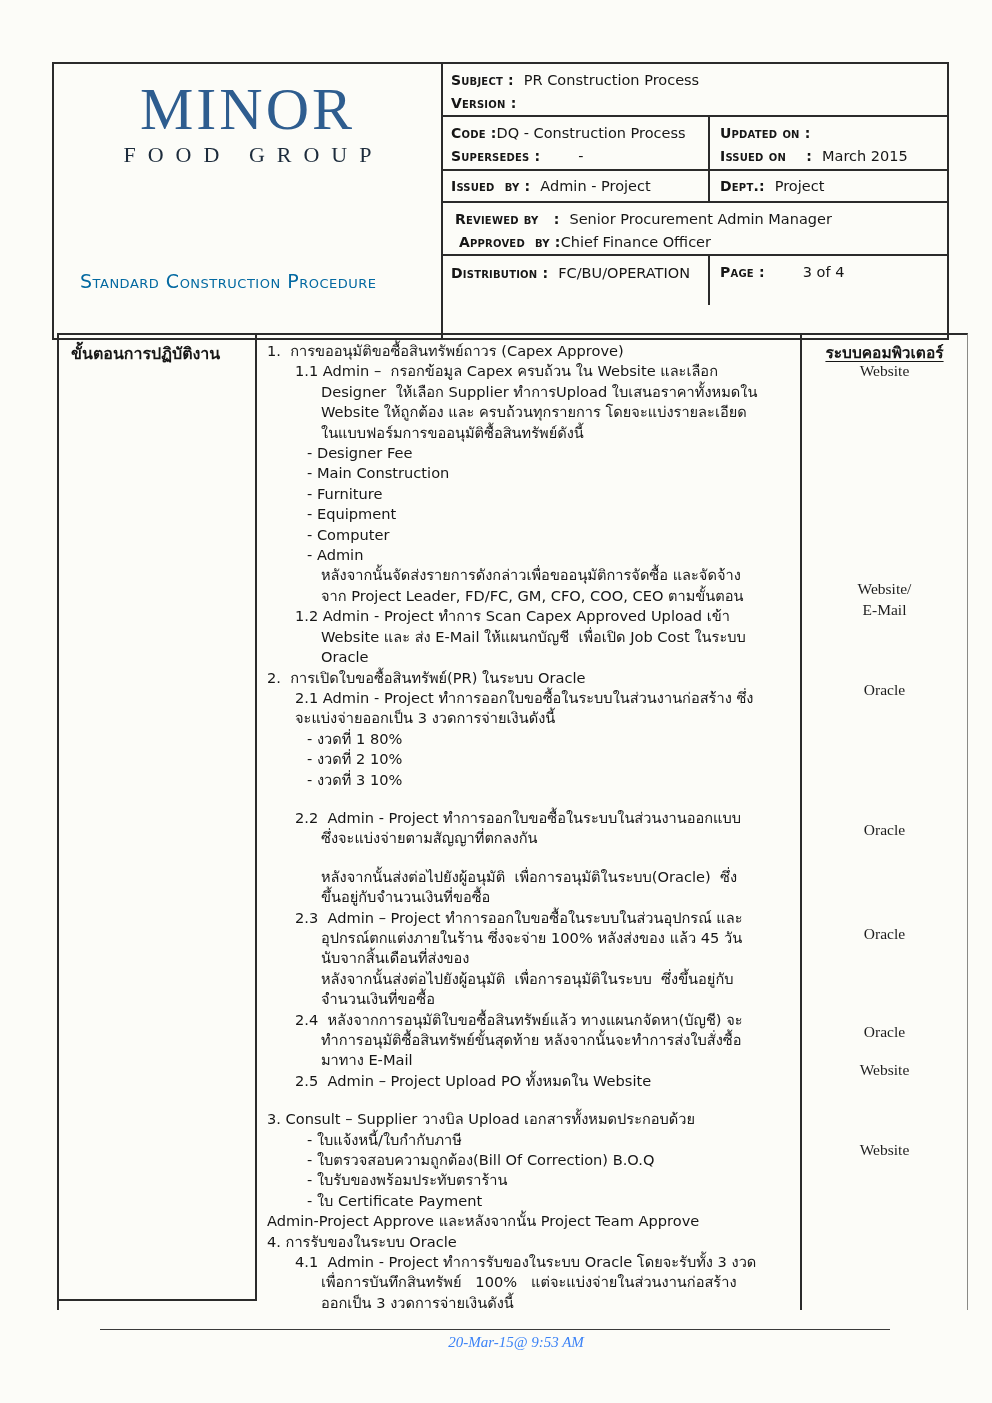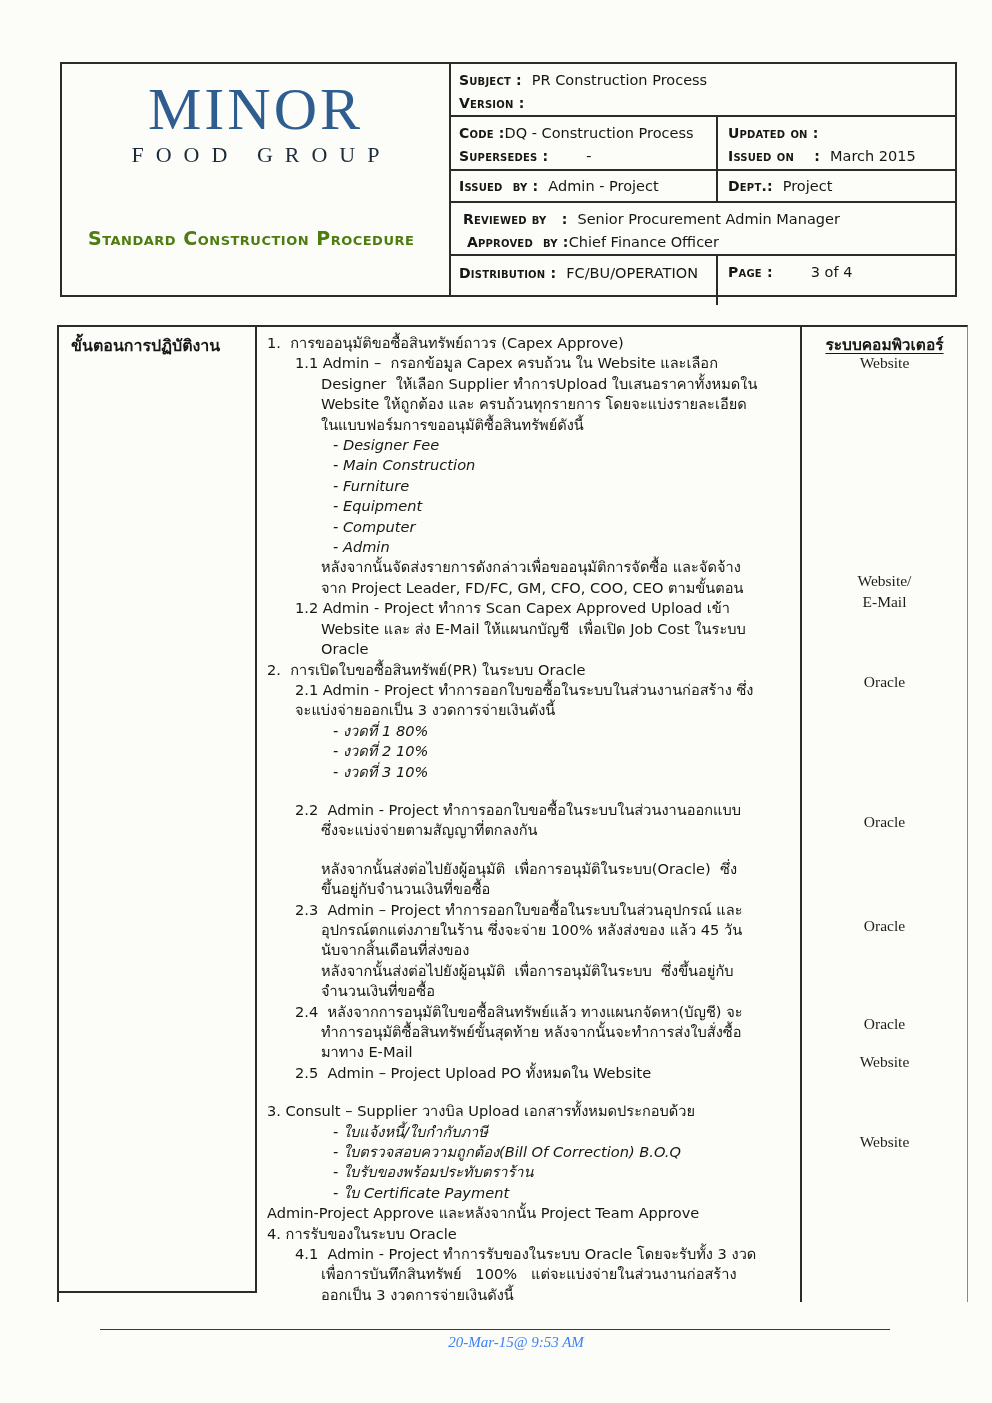--- a/index.html
+++ b/index.html
@@ -6,43 +6,43 @@
   .page {
     position:relative; width:992px; height:1403px; margin:0 auto;
     background:#fcfcf8;
     font-family:"DejaVu Sans","Liberation Sans",sans-serif;
     color:#161616;
     overflow:hidden;
   }
 
   
   .header-table {
-    position:absolute; left:60px; top:62px; width:897px; height:235px;
+    position:absolute; left:52px; top:62px; width:897px; height:278px;
     border:2.5px solid #2b2b2b; box-sizing:border-box; background:#fcfcf8;
   }
   .logo-cell {
     position:absolute; left:0; top:0; width:389px; height:100%;
     border-right:2px solid #2b2b2b; box-sizing:border-box;
   }
   .logo-minor {
     margin-top:14px; text-align:center;
     font-family:"Liberation Serif","DejaVu Serif",serif;
     font-size:60px; line-height:62px; letter-spacing:3px;
     color:#2e5d8f; font-weight:500;
   }
   .logo-food {
     text-align:center; margin-top:2px;
     font-family:"Liberation Serif","DejaVu Serif",serif;
     font-size:22px; letter-spacing:12px; padding-left:12px;
     color:#1d2c3c;
   }
   .doc-title {
     position:absolute; left:26px; bottom:46px;
-    font-variant:small-caps; font-weight:700; font-size:19px;
-    letter-spacing:0.5px; color:#4d7c0f;margin-top:12px;
+    font-variant:small-caps; font-weight:400; font-size:19px;
+    letter-spacing:0.5px; color:#0369a1;margin-top:12px;
   }
   .meta { position:absolute; left:389px; top:0; right:0; bottom:0; }
   .meta .row { position:relative; box-sizing:border-box; border-bottom:2px solid #2b2b2b; }
   .meta .row:last-child { border-bottom:none; }
   .r1 { height:53px; padding:5px 0 0 8px; }
   .r2 { height:54px; }
   .r3 { height:32px; }
   .r4 { height:53px; padding:5px 0 0 12px; }
   .r5 { height:49px; }
   .cell-l { position:absolute; left:0; top:0; bottom:0; width:267px;
@@ -52,40 +52,40 @@
   .lbl { font-variant:small-caps; font-weight:700; font-size:14px; letter-spacing:0.2px; }
   .val { font-size:14.5px; }
   .val-gap { margin-left:10px; }
   .val-wide { margin-left:38px; }
   .r3 .cell-l, .r3 .cell-r { padding-top:4px; }
   .r5 .cell-l { padding-top:6px; }
   .r5 .cell-r { }
 
   
   .main-table {
-    position:absolute; left:57px; top:325px; width:911px; height:977px;
+    position:absolute; left:57px; top:333px; width:911px; height:977px;
     border-top:2px solid #2b2b2b; border-left:2px solid #2b2b2b; border-right:1.5px solid #8a8a86;
     box-sizing:border-box;
   }
   .col-steps {
     position:absolute; left:0; top:0; width:198px; height:966px;
     border-right:2px solid #2b2b2b; border-bottom:2px solid #2b2b2b; box-sizing:border-box;
   }
   .col-steps-header { padding:6px 0 0 12px; font-weight:700; font-size:16px; }
   .col-body {
     position:absolute; left:198px; top:0; width:545px; height:100%;
     border-right:2px solid #2b2b2b; box-sizing:border-box;
     padding:6px 8px 0 0;
   }
   .pline { white-space:pre-wrap; font-size:14.6px; line-height:20.4px; }
   .pline.gap { margin-top:18px; }
   .ind0 { padding-left:10px; }
   .ind1 { padding-left:38px; }
   .ind2 { padding-left:64px; }
-  .ind3 { padding-left:76px;font-style:italic; }
+  .ind3 { padding-left:50px; }
   .col-systems { position:absolute; left:743px; top:0; right:0; height:100%; }
   .sys-header {
     text-align:center; padding-top:5px;
     font-weight:700; font-size:15.5px;
   }
   .sys-header span { text-decoration:underline; text-underline-offset:3px; }
   .sysitem {
     position:absolute; left:0; right:0; text-align:center;
     font-family:"Liberation Serif","DejaVu Serif",serif;
     font-size:15.5px; line-height:21px; white-space:pre-line; color:#1d1d1d;

